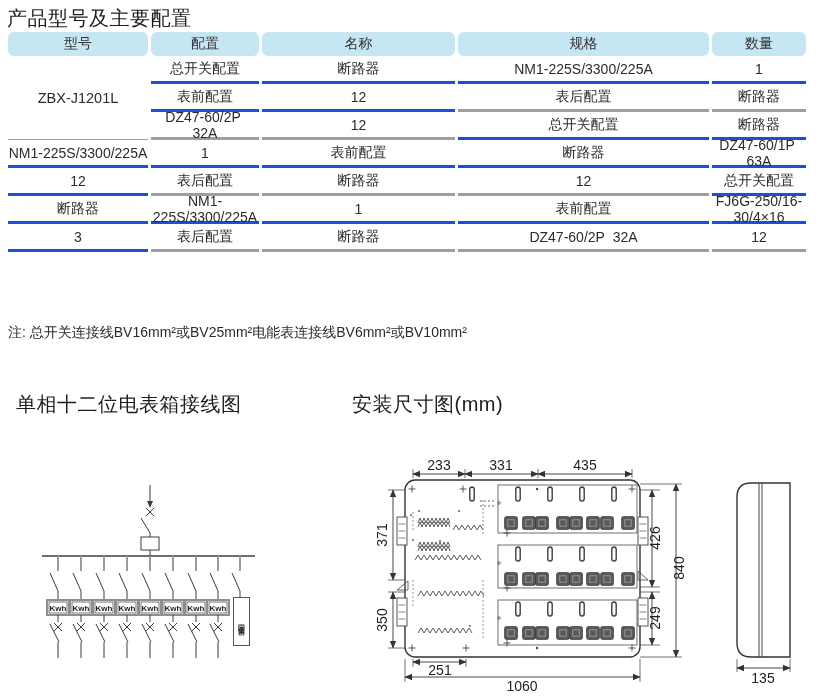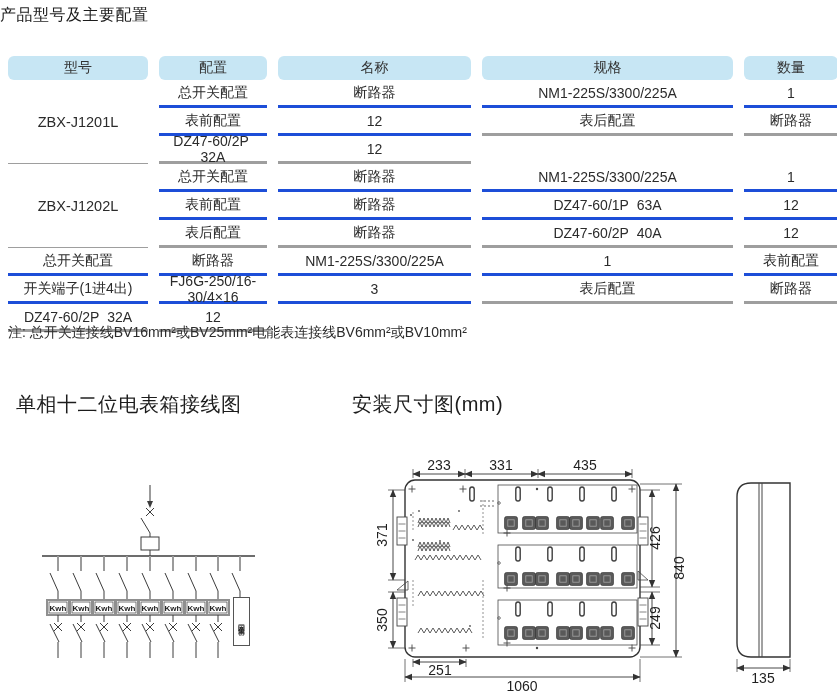--- a/index.html
+++ b/index.html
@@ -1,24 +1,24 @@
 <!DOCTYPE html>
 <html><head>
 <meta charset="utf-8">
 <style>
   html,body{margin:0;padding:0;background:#fff;}
   .page{position:relative;width:837px;height:700px;background:#ffffff;overflow:hidden;
         font-family:"Liberation Sans",sans-serif;color:#2b2b2b;}
-  .title{position:absolute;left:0;top:5px;font-size:16px;letter-spacing:.5px;color:#1c1c1c;}
+  .title{position:absolute;left:7px;top:5px;font-size:20px;letter-spacing:.5px;color:#1c1c1c;}
   .sec{position:absolute;top:391px;font-size:20px;letter-spacing:.5px;color:#1c1c1c;}
   #sec-wiring{left:16px;}
   #sec-dim{left:352px;}
-  .spec-table{position:absolute;left:8px;top:56px;display:grid;
+  .spec-table{position:absolute;left:8px;top:32px;display:grid;
         grid-template-columns:140px 108px 193px 251px 94px;
-        grid-template-rows:24px repeat(9,28px);column-gap:11px;font-size:14px;}
+        grid-template-rows:24px repeat(9,28px);column-gap:3px;font-size:14px;}
   .th{background:#c7e6f4;border-radius:6px;display:flex;align-items:center;justify-content:center;color:#333;}
   .cell{display:flex;align-items:center;justify-content:center;border-bottom:3px solid #1d4ed8;text-align:center;}
   .cell.gend{border-bottom-color:#9e9e9e;}
   .model{grid-column:1;grid-row:span 3;display:flex;align-items:center;justify-content:center;
         border-bottom:1px solid #9e9e9e;font-size:14.5px;}
   .note{position:absolute;left:8px;top:324px;font-size:14px;color:#2b2b2b;}
   .wiring-wrap{position:absolute;left:0;top:440px;width:320px;height:240px;}
   .collector{position:absolute;left:233px;top:157px;width:15px;height:47px;border:1px solid #555;
         background:#fff;display:flex;align-items:center;justify-content:center;
         writing-mode:vertical-lr;text-orientation:upright;font-size:7px;line-height:1;
@@ -50,40 +50,37 @@
     <div class="cell">断路器</div>
     <div class="cell">NM1-225S/3300/225A</div>
     <div class="cell">1</div>
     <div class="cell">表前配置</div>
     <div class="cell">12</div>
     <div class="cell gend">表后配置</div>
     <div class="cell gend">断路器</div>
     <div class="cell gend">DZ47-60/2P&nbsp; 32A</div>
     <div class="cell gend">12</div>
 
-    <div class="model">ZBX-J1202L</div>
     <div class="cell">总开关配置</div>
     <div class="cell">断路器</div>
     <div class="cell">NM1-225S/3300/225A</div>
     <div class="cell">1</div>
     <div class="cell">表前配置</div>
     <div class="cell">断路器</div>
     <div class="cell">DZ47-60/1P&nbsp; 63A</div>
     <div class="cell">12</div>
     <div class="cell gend">表后配置</div>
     <div class="cell gend">断路器</div>
-    <div class="cell gend">DZ47-60/2P&nbsp; 40A</div>
     <div class="cell gend">12</div>
 
     <div class="cell">总开关配置</div>
     <div class="cell">断路器</div>
     <div class="cell">NM1-225S/3300/225A</div>
     <div class="cell">1</div>
     <div class="cell">表前配置</div>
-    <div class="cell">开关端子(1进4出)</div>
     <div class="cell">FJ6G-250/16-30/4×16</div>
     <div class="cell">3</div>
     <div class="cell gend">表后配置</div>
     <div class="cell gend">断路器</div>
     <div class="cell gend">DZ47-60/2P&nbsp; 32A</div>
     <div class="cell gend">12</div>
   </div>
 
   <div class="note">注: 总开关连接线BV16mm²或BV25mm²电能表连接线BV6mm²或BV10mm²</div>
 

